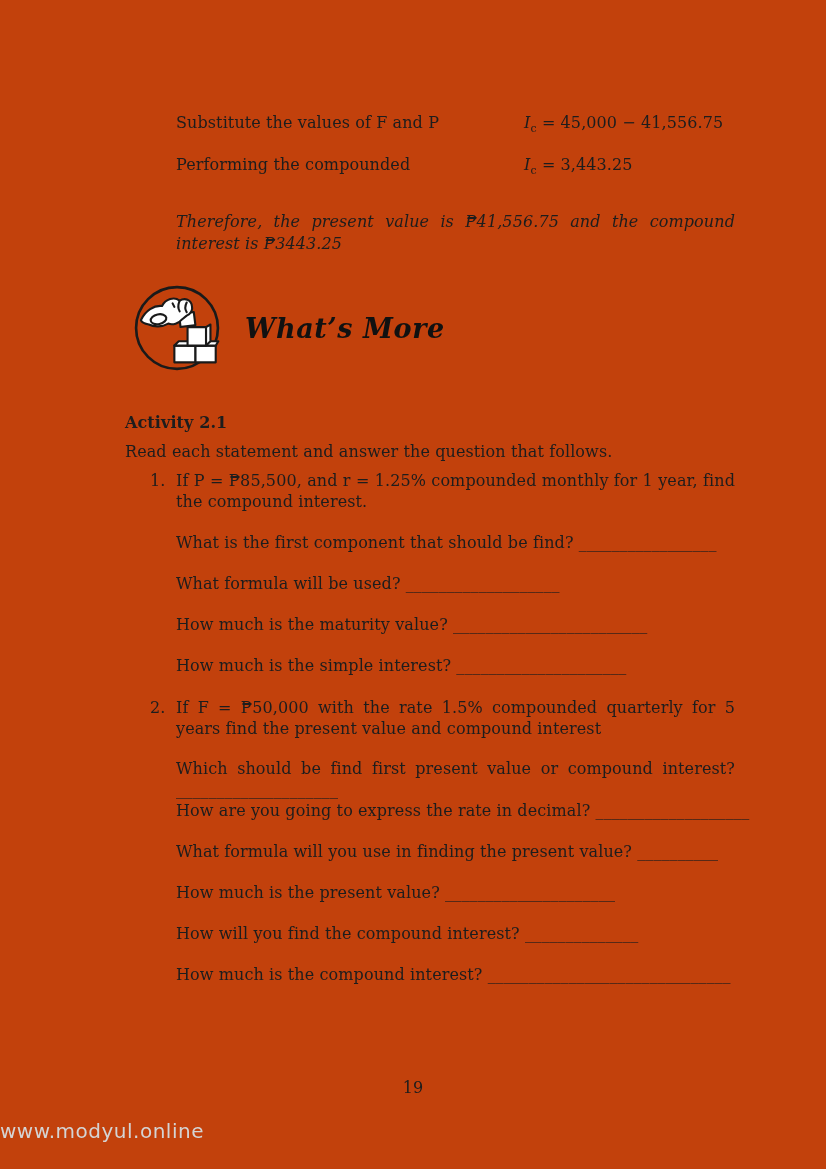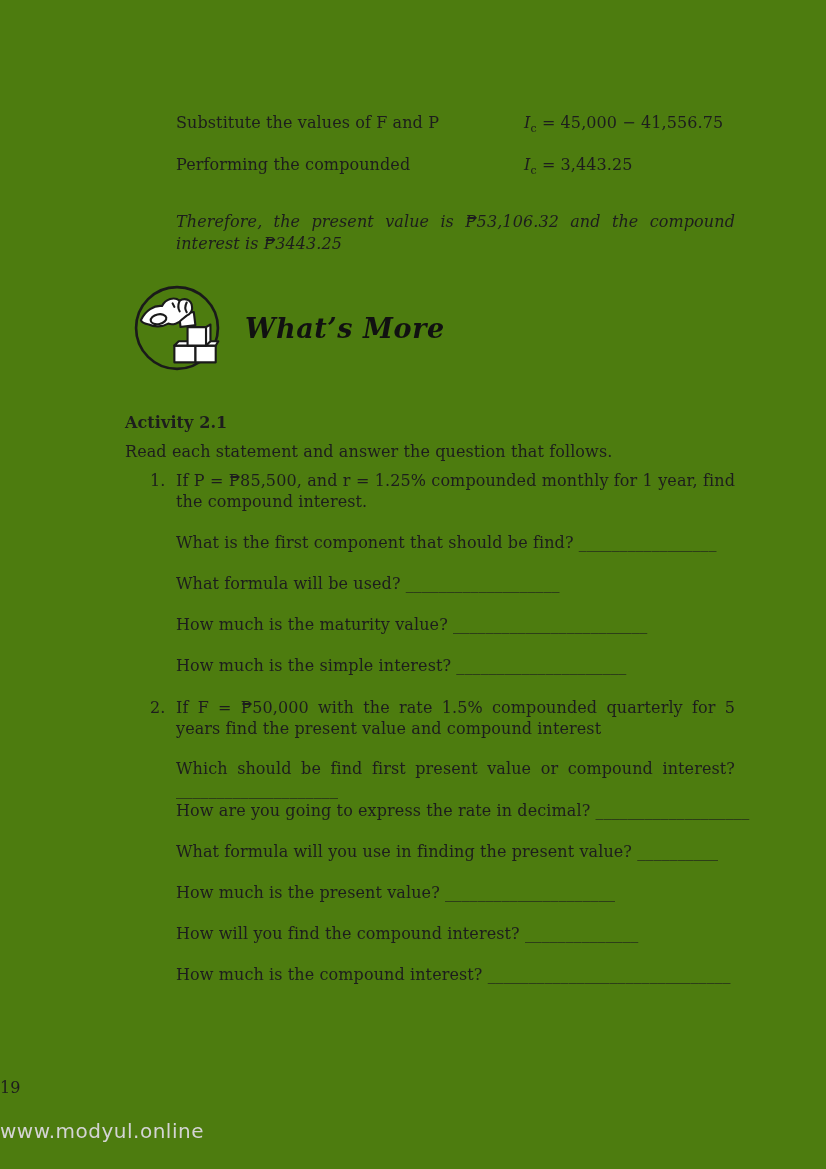--- a/index.html
+++ b/index.html
@@ -1,19 +1,19 @@
 <!DOCTYPE html>
 <html><head>
 <meta charset="utf-8">
 <style>
   html,body{margin:0;padding:0;background:#ffffff;}
   .page{
     position:relative;
     width:826px;height:1169px;
-    background:#4d7c0f;
+    background:#c2410c;
     font-family:"DejaVu Serif","Liberation Serif",serif;
     font-size:16px;line-height:21px;color:#1d1d1d;
     overflow:hidden;
     letter-spacing:0.1px;
   }
   .content{
     position:absolute;top:0;left:125px;width:610px;
     padding-top:112px;
   }
   
@@ -52,21 +52,21 @@
   .q.spread{
     white-space:normal;text-align:justify;
     
     text-align-last:justify;
   }
   .item-2{margin-top:21px;}
   .q-group-start{margin-top:19px;}
   
   .page-number{
     position:absolute;left:0;right:0;top:1077px;
-    text-align:left;
+    text-align:center;
   }
   .watermark{
     position:absolute;left:0;right:0;top:1121px;
     text-align:left;
     font-family:"DejaVu Sans","Liberation Sans",sans-serif;
     font-size:20px;color:#d4d4d4;letter-spacing:0.5px;
   }
 </style>
 </head>
 <body>
@@ -76,21 +76,21 @@
 
     <div class="work-row">
       <div class="work-label">Substitute the values of F and P</div>
       <div class="work-formula"><i>I</i><sub>c</sub> <span>= 45,000 − 41,556.75</span></div>
     </div>
     <div class="work-row">
       <div class="work-label">Performing the compounded</div>
       <div class="work-formula"><i>I</i><sub>c</sub> <span>= 3,443.25</span></div>
     </div>
 
-    <p class="conclusion">Therefore, the present value is ₱53,106.32 and the compound interest is ₱3443.25</p>
+    <p class="conclusion">Therefore, the present value is ₱41,556.75 and the compound interest is ₱3443.25</p>
 
     <div class="section-head">
       <svg class="section-icon" viewBox="0 0 100 100" aria-hidden="true">
         <circle cx="50" cy="50" r="46.5" fill="none" stroke="#1a1a1a" stroke-width="3"></circle>
 
         <g fill="#ffffff" stroke="#1a1a1a" stroke-width="2.4" stroke-linejoin="round">
           <rect x="47" y="70" width="24" height="19"></rect>
           <rect x="71" y="70" width="23" height="19"></rect>
           <polygon points="47,70 52,65 76,65 71,70"></polygon>
           <polygon points="71,70 76,65 97,65 94,70"></polygon>

